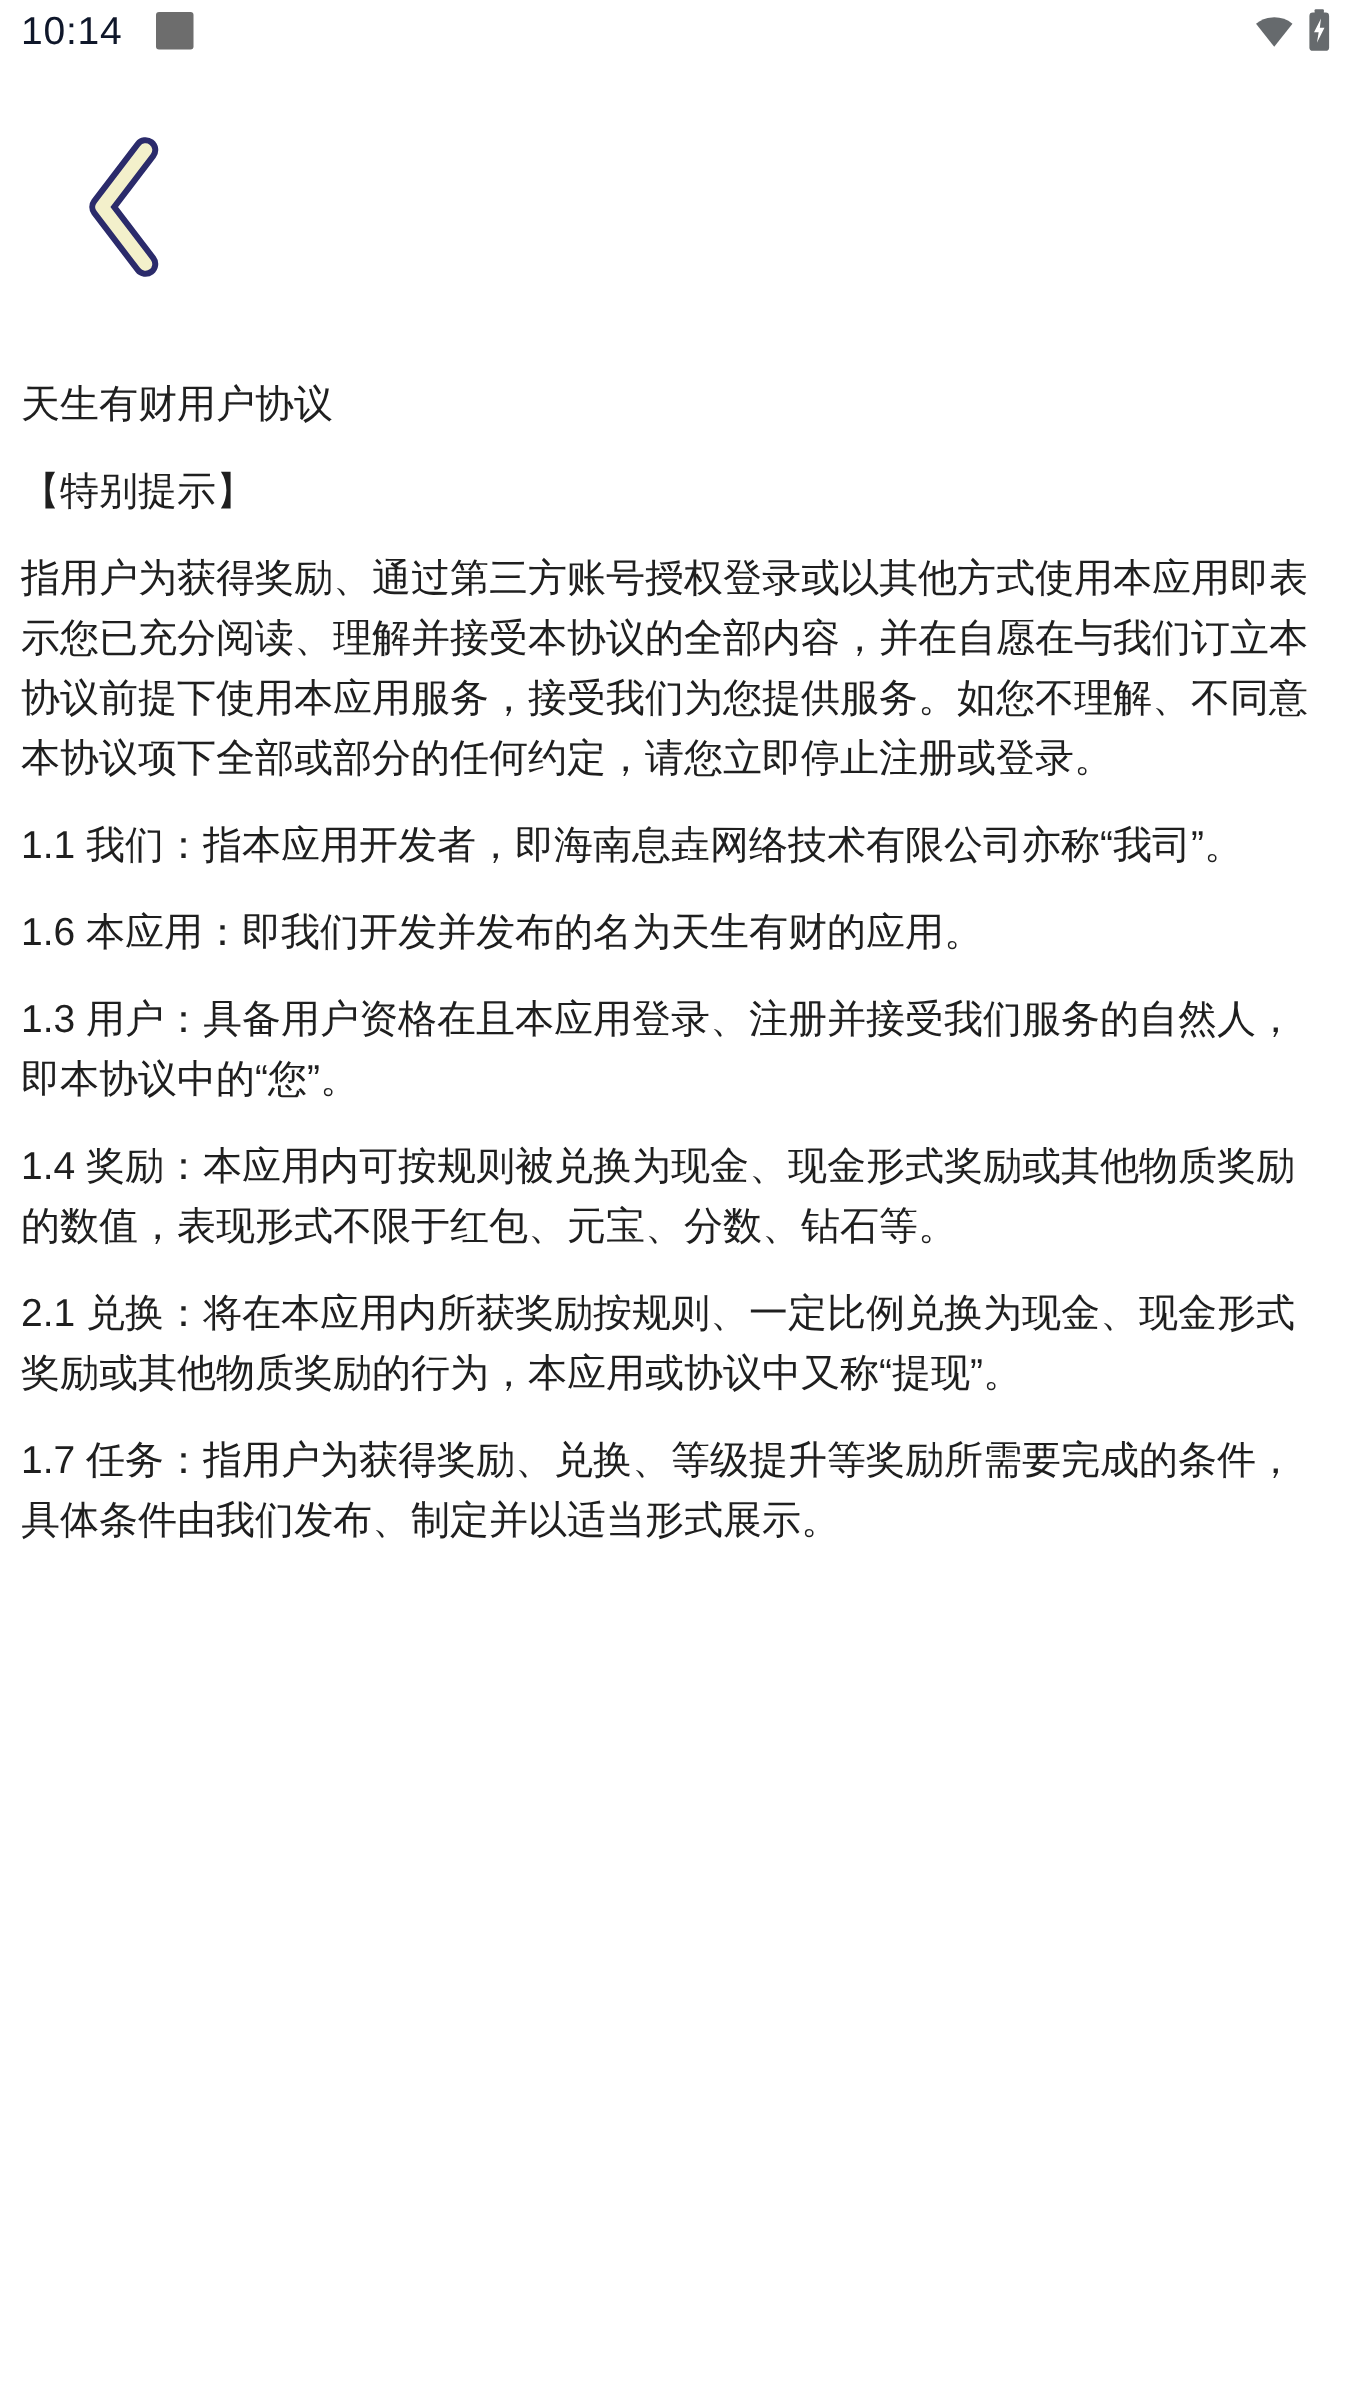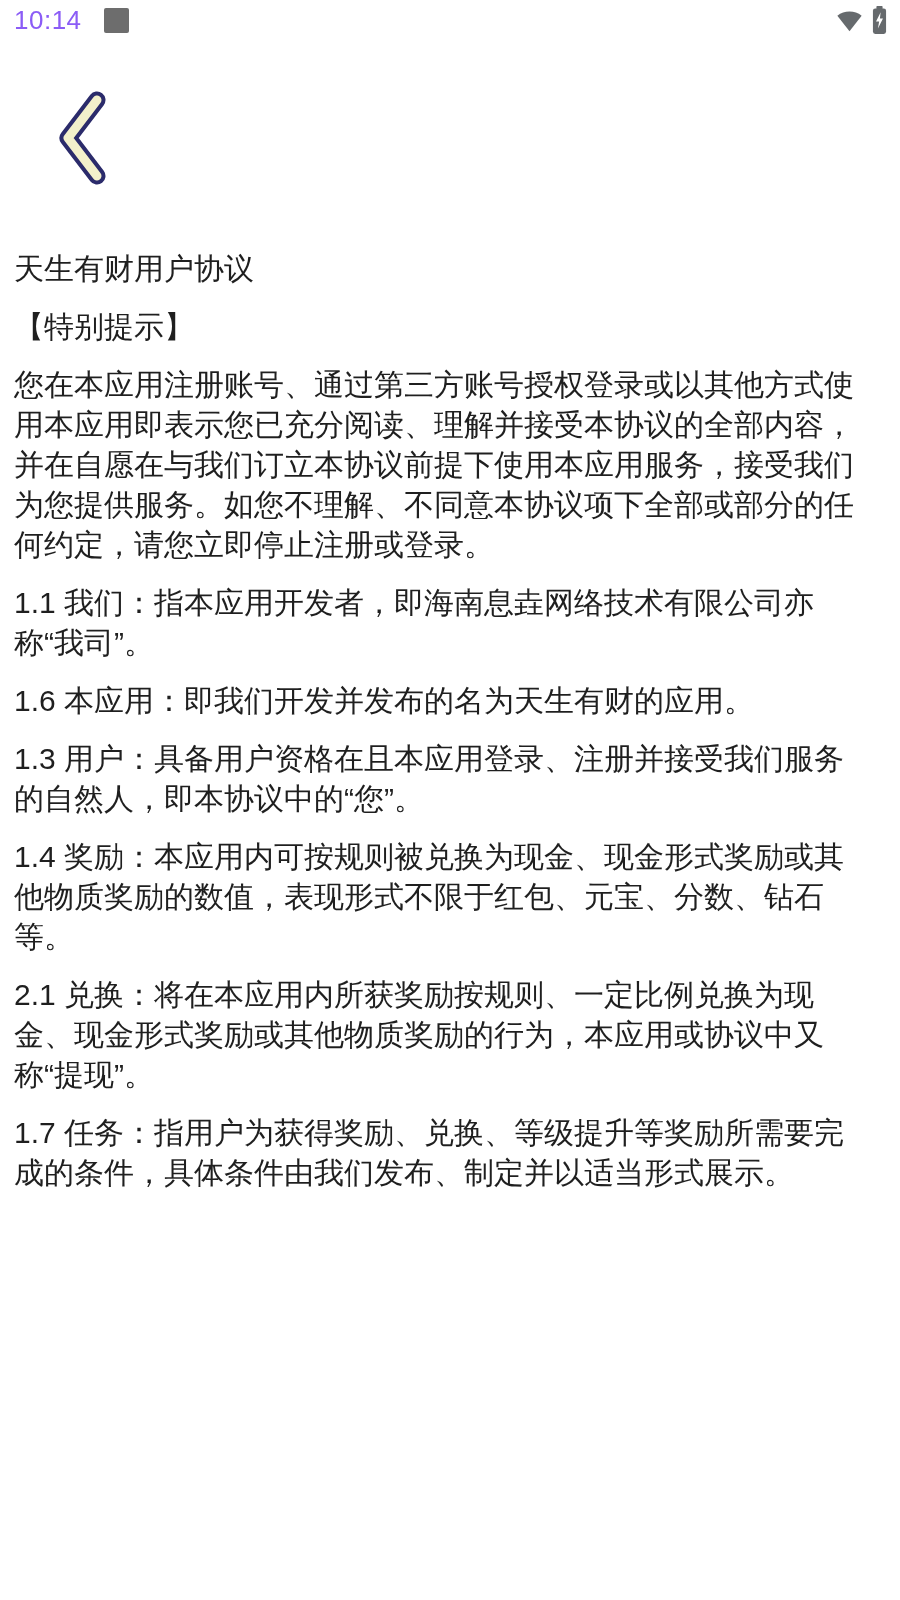--- a/index.html
+++ b/index.html
@@ -21,21 +21,21 @@
     align-items: center;
     justify-content: space-between;
     height: 40px;
     padding: 0 12px 0 14px;
     box-sizing: border-box;
   }
   .sb-left { display: flex; align-items: center; gap: 22px; }
   .sb-right { display: flex; align-items: center; gap: 8px; }
   .sb-time {
     font-size: 26px;
-    color: #8b5cf6;
+    color: #0f172a;
     letter-spacing: 0.5px;
     line-height: 1;
   }
   .notif-square {
     display: inline-block;
     width: 25px;
     height: 25px;
     border-radius: 2px;
     background: #6d6d6d;
   }
@@ -51,21 +51,21 @@
     cursor: pointer;
   }
   
   .content {
     margin-top: 60px;
     padding: 0 26px 0 14px;
     color: #1f1f1f;
   }
   .content p {
     margin: 18px 0;
-    font-size: 30px;
+    font-size: 26px;
     line-height: 40px;
     text-align: left;
     word-break: break-all;
   }
   .content p.doc-title { margin-top: 0; }
 </style>
 </head>
 <body>
 
 <div class="screen">
@@ -92,21 +92,21 @@
       <g>
         <polyline points="45,11 16,49 45,87" fill="none" stroke-width="17" stroke-linecap="round" stroke-linejoin="round" stroke="#2b2b6b"></polyline>
         <polyline points="45,11 16,49 45,87" fill="none" stroke-width="9" stroke-linecap="round" stroke-linejoin="round" stroke="#f3f0cb"></polyline>
       </g>
     </svg>
   </div>
 
   <div class="content">
     <p class="doc-title">天生有财用户协议</p>
     <p>【特别提示】</p>
-    <p>您在本应用注册账号、通过第三方账号授权登录或以其他方式使用本应用即表示您已充分阅读、理解并接受本协议的全部内容，并在自愿在与我们订立本协议前提下使用本应用服务，接受我们为您提供服务。如您不理解、不同意本协议项下全部或部分的任何约定，请您立即停止注册或登录。</p>
+    <p>指用户为获得奖励、通过第三方账号授权登录或以其他方式使用本应用即表示您已充分阅读、理解并接受本协议的全部内容，并在自愿在与我们订立本协议前提下使用本应用服务，接受我们为您提供服务。如您不理解、不同意本协议项下全部或部分的任何约定，请您立即停止注册或登录。</p>
     <p>1.1 我们：指本应用开发者，即海南息垚网络技术有限公司亦称“我司”。</p>
     <p>1.6 本应用：即我们开发并发布的名为天生有财的应用。</p>
     <p>1.3 用户：具备用户资格在且本应用登录、注册并接受我们服务的自然人，即本协议中的“您”。</p>
     <p>1.4 奖励：本应用内可按规则被兑换为现金、现金形式奖励或其他物质奖励的数值，表现形式不限于红包、元宝、分数、钻石等。</p>
     <p>2.1 兑换：将在本应用内所获奖励按规则、一定比例兑换为现金、现金形式奖励或其他物质奖励的行为，本应用或协议中又称“提现”。</p>
     <p>1.7 任务：指用户为获得奖励、兑换、等级提升等奖励所需要完成的条件，具体条件由我们发布、制定并以适当形式展示。</p>
 
   </div>
 
 </div>

